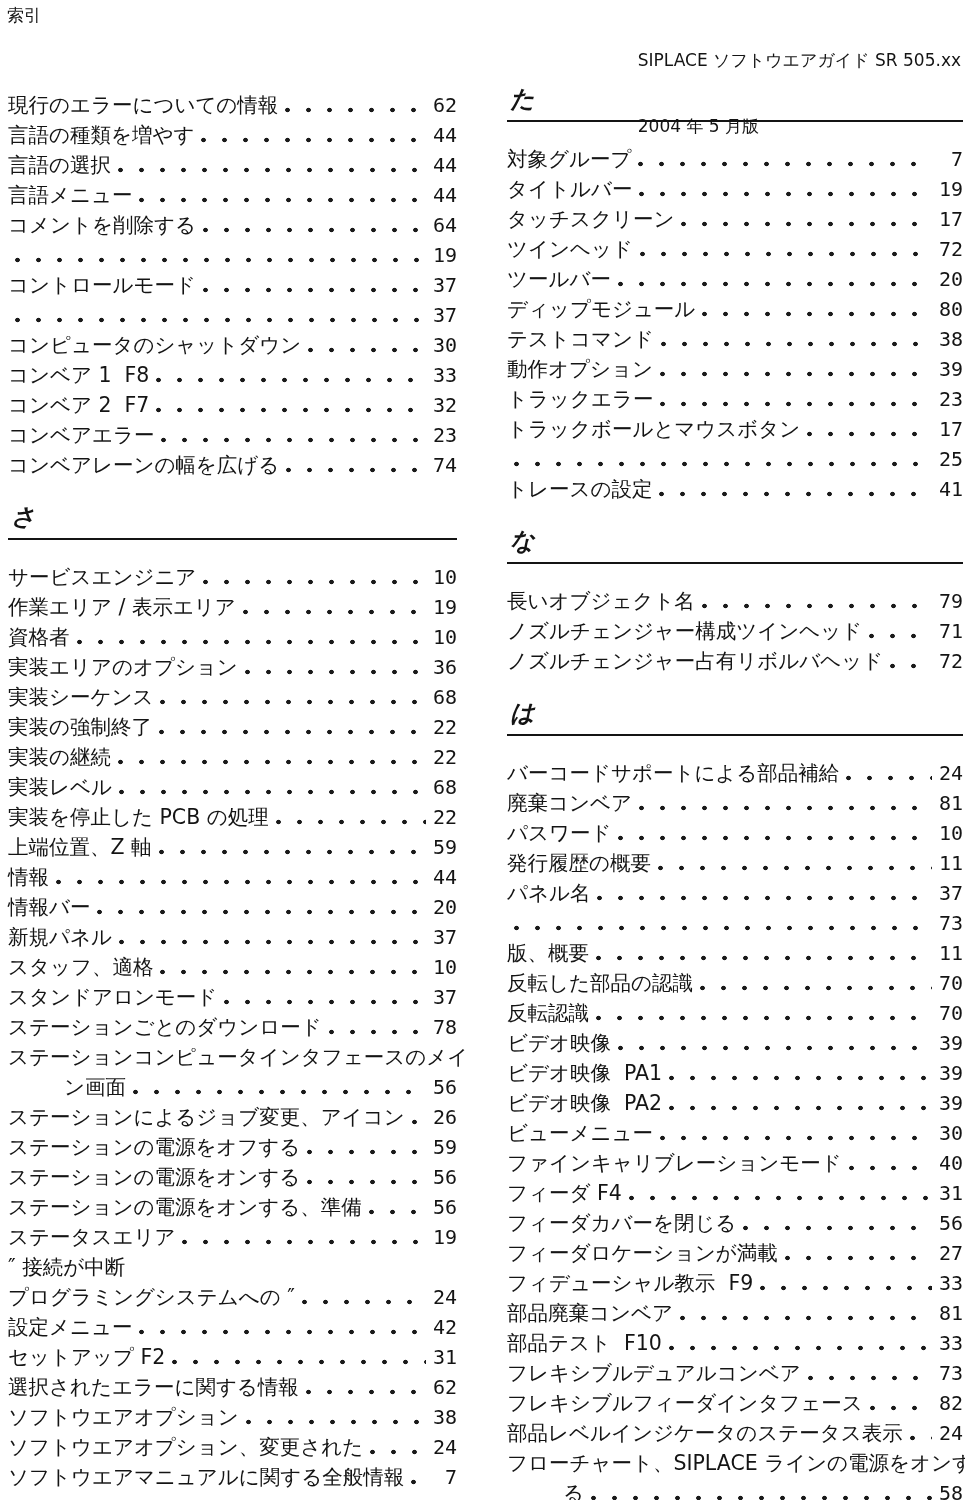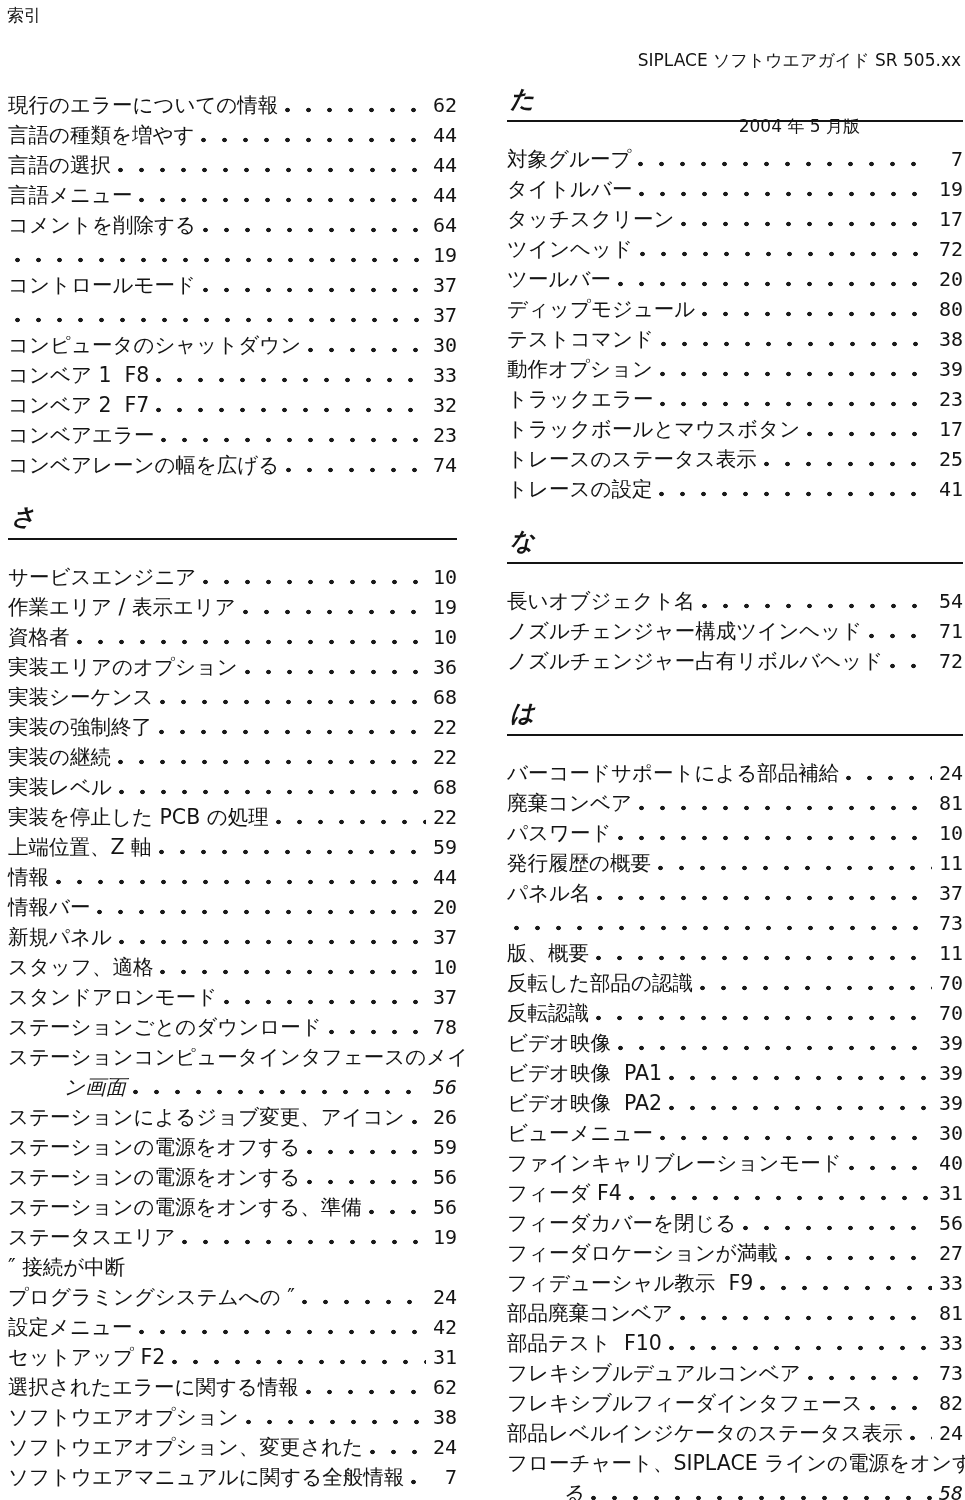--- a/index.html
+++ b/index.html
@@ -11,42 +11,42 @@
     font-family:"DejaVu Sans","Liberation Sans",sans-serif;
     color:#141414;
   }
   
   .head-left{
     position:absolute;left:7px;top:5px;
     font-size:17px;line-height:21px;white-space:pre;
   }
   .head-right{
     position:absolute;right:4px;top:5px;
-    text-align:center;font-size:17px;line-height:22px;white-space:pre;
+    text-align:left;font-size:17px;line-height:22px;white-space:pre;
   }
   
   .col{position:absolute;top:0;}
   .col-left{left:8px;width:449px;padding-top:90px;}
   .col-right{left:507px;width:456px;padding-top:86px;}
   
   .sec{
     margin:24px 0 22px 0;
     border-bottom:2px solid #141414;
     padding:0 0 7px 3px;
     font-size:24px;line-height:27px;
     font-weight:bold;font-style:italic;
   }
   .col-right .sec:first-child{margin-top:0;}
   
   .row{
     display:flex;
     line-height:30px;font-size:20.5px;
     white-space:pre;
   }
-  .row.indent{padding-left:56px;font-style:italic;}
+  .row.indent{padding-left:56px;}
   .txt{flex:0 0 auto;}
   .leader{
     flex:1 1 6px;
     margin:0 4px 0 7px;
     background-image:radial-gradient(circle at 2.5px 20px,#1a1a1a 2px,rgba(0,0,0,0) 2.6px);
     background-size:21px 30px;
     background-repeat:repeat-x;
   }
   .pnum{
     flex:0 0 auto;
@@ -117,24 +117,24 @@
       <div class="row"><span class="txt">対象グループ</span><span class="leader"></span><span class="pnum">7</span></div>
       <div class="row"><span class="txt">タイトルバー</span><span class="leader"></span><span class="pnum">19</span></div>
       <div class="row"><span class="txt">タッチスクリーン</span><span class="leader"></span><span class="pnum">17</span></div>
       <div class="row"><span class="txt">ツインヘッド</span><span class="leader"></span><span class="pnum">72</span></div>
       <div class="row"><span class="txt">ツールバー</span><span class="leader"></span><span class="pnum">20</span></div>
       <div class="row"><span class="txt">ディップモジュール</span><span class="leader"></span><span class="pnum">80</span></div>
       <div class="row"><span class="txt">テストコマンド</span><span class="leader"></span><span class="pnum">38</span></div>
       <div class="row"><span class="txt">動作オプション</span><span class="leader"></span><span class="pnum">39</span></div>
       <div class="row"><span class="txt">トラックエラー</span><span class="leader"></span><span class="pnum">23</span></div>
       <div class="row"><span class="txt">トラックボールとマウスボタン</span><span class="leader"></span><span class="pnum">17</span></div>
-      <div class="row"><span class="txt">トレースのステータス表示</span><span class="leader"></span><span class="pnum">25</span></div>
+      <div class="row"><span class="leader"></span><span class="pnum">25</span></div>
       <div class="row"><span class="txt">トレースの設定</span><span class="leader"></span><span class="pnum">41</span></div>
       <div class="sec">な</div>
-      <div class="row"><span class="txt">長いオブジェクト名</span><span class="leader"></span><span class="pnum">54</span></div>
+      <div class="row"><span class="txt">長いオブジェクト名</span><span class="leader"></span><span class="pnum">79</span></div>
       <div class="row"><span class="txt">ノズルチェンジャー構成ツインヘッド</span><span class="leader"></span><span class="pnum">71</span></div>
       <div class="row"><span class="txt">ノズルチェンジャー占有リボルバヘッド</span><span class="leader"></span><span class="pnum">72</span></div>
       <div class="sec">は</div>
       <div class="row"><span class="txt">バーコードサポートによる部品補給</span><span class="leader"></span><span class="pnum">24</span></div>
       <div class="row"><span class="txt">廃棄コンベア</span><span class="leader"></span><span class="pnum">81</span></div>
       <div class="row"><span class="txt">パスワード</span><span class="leader"></span><span class="pnum">10</span></div>
       <div class="row"><span class="txt">発行履歴の概要</span><span class="leader"></span><span class="pnum">11</span></div>
       <div class="row"><span class="txt">パネル名</span><span class="leader"></span><span class="pnum">37</span></div>
       <div class="row"><span class="leader"></span><span class="pnum">73</span></div>
       <div class="row"><span class="txt">版、概要</span><span class="leader"></span><span class="pnum">11</span></div>

